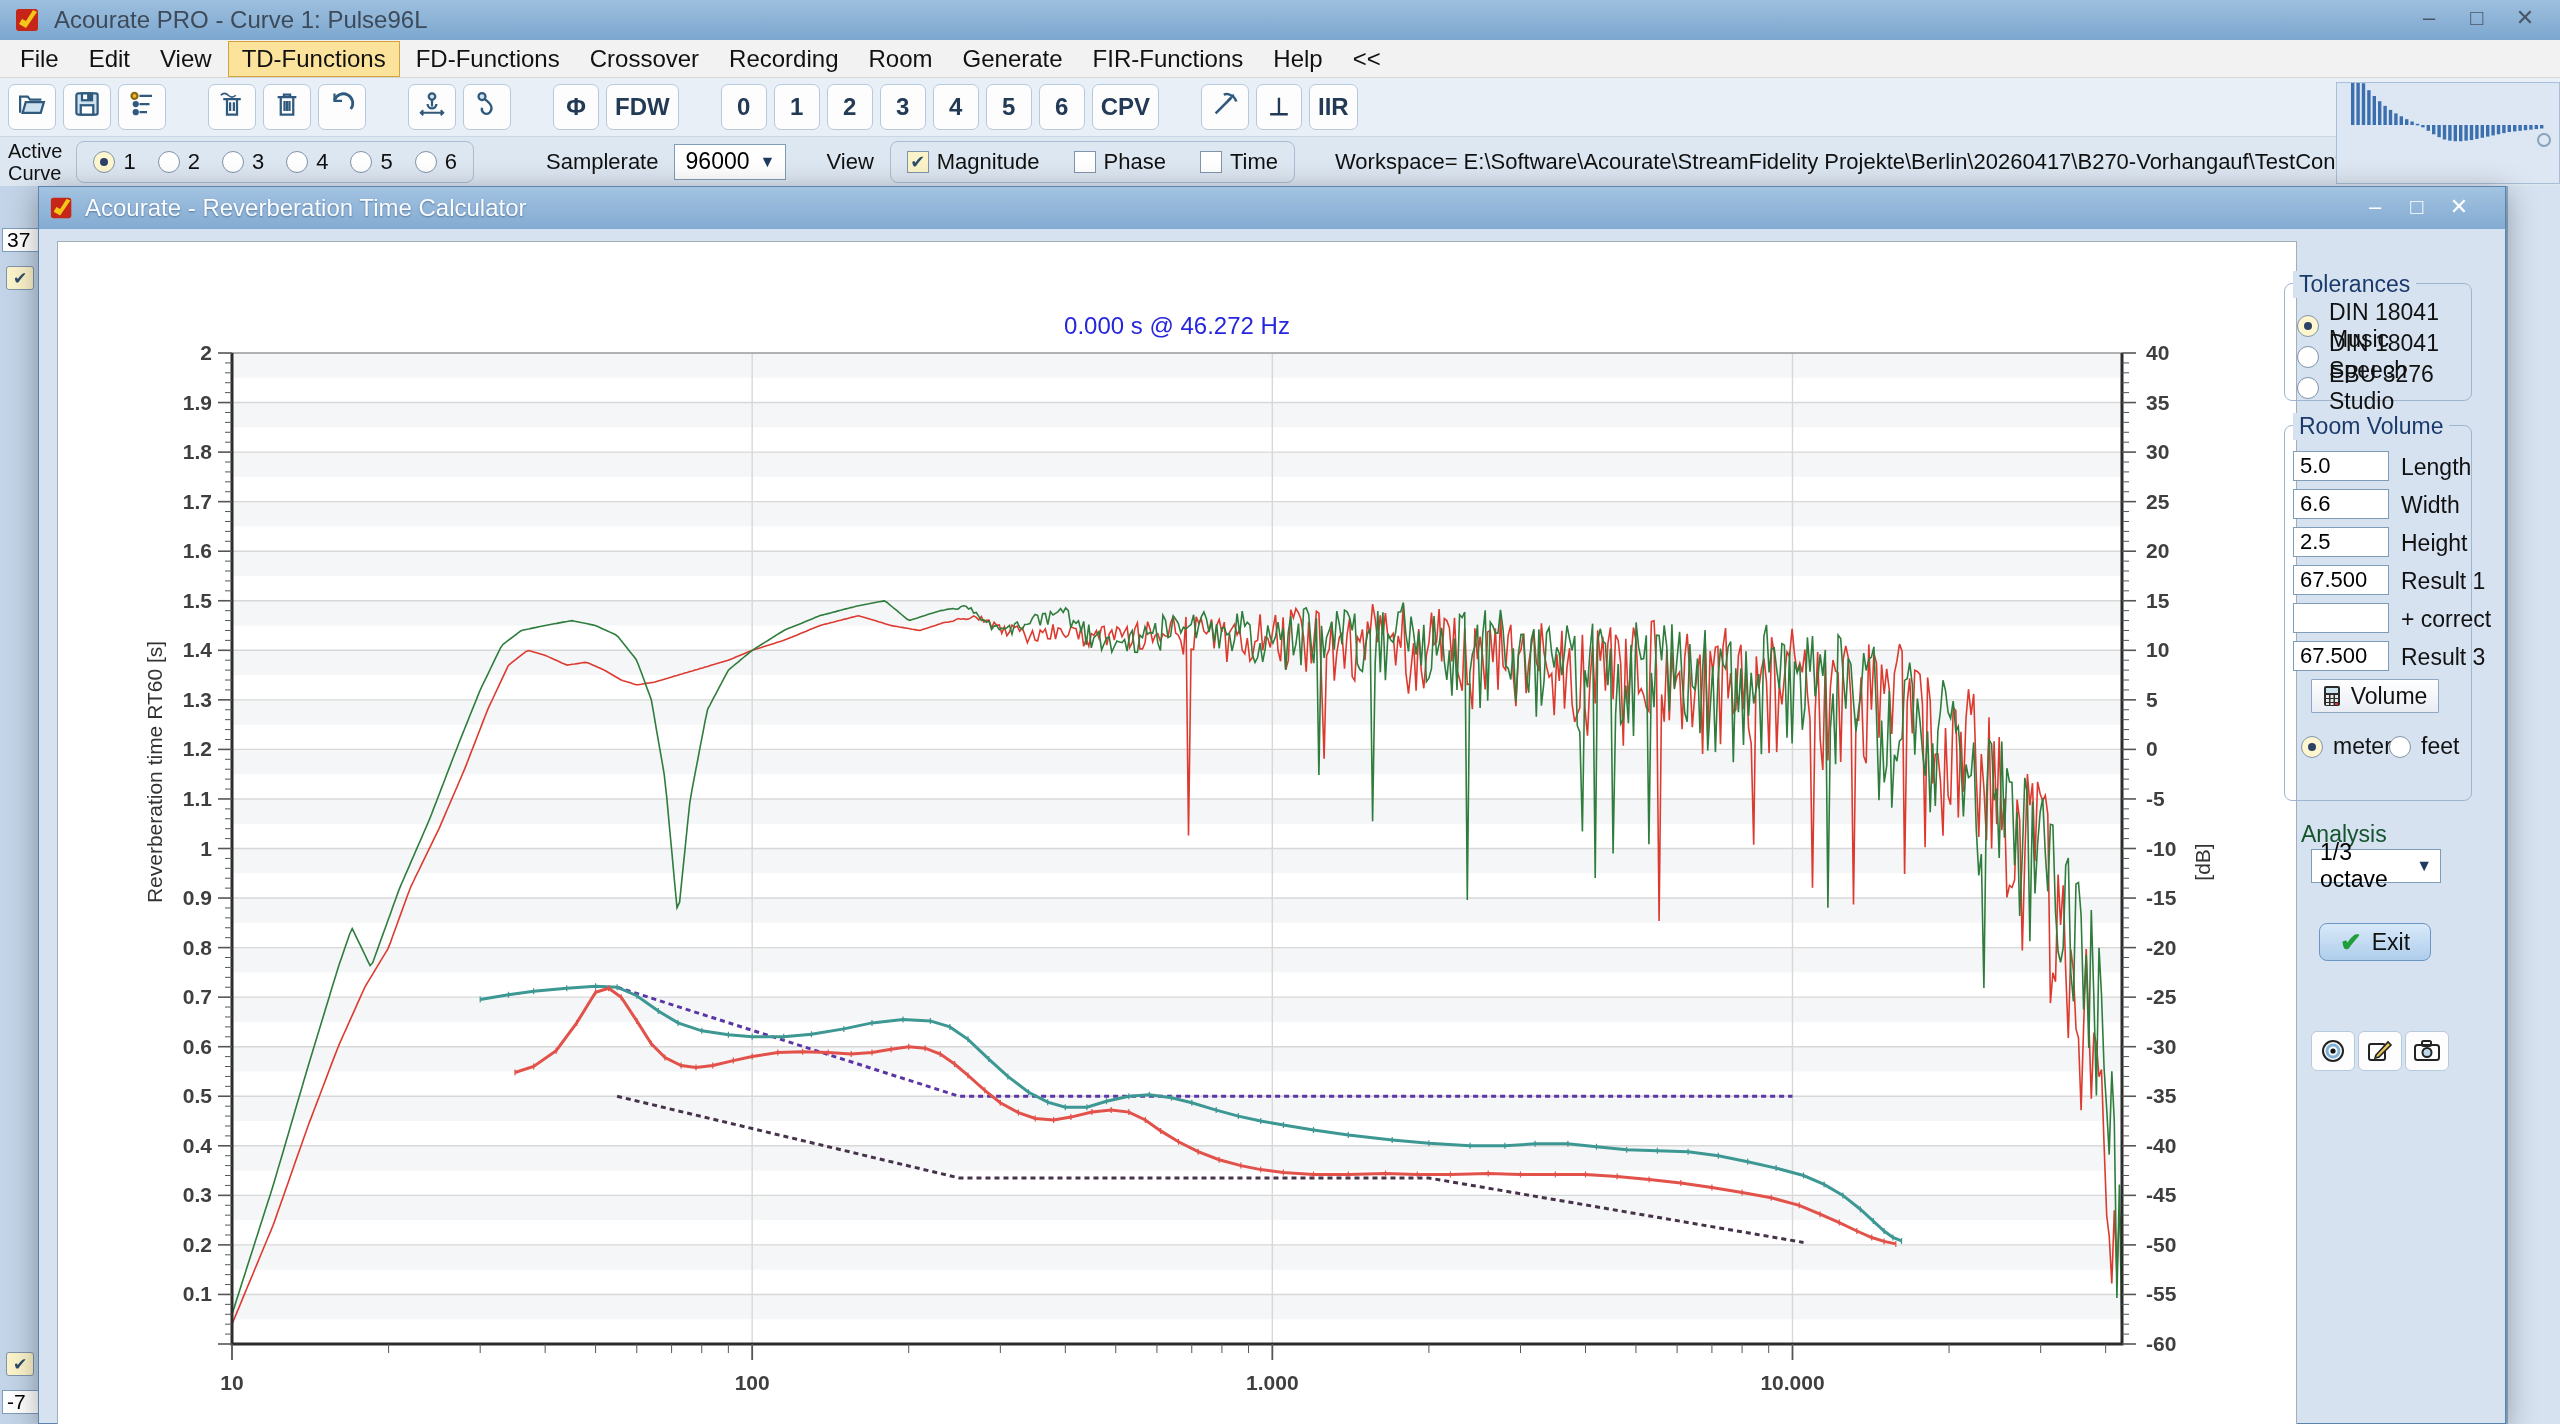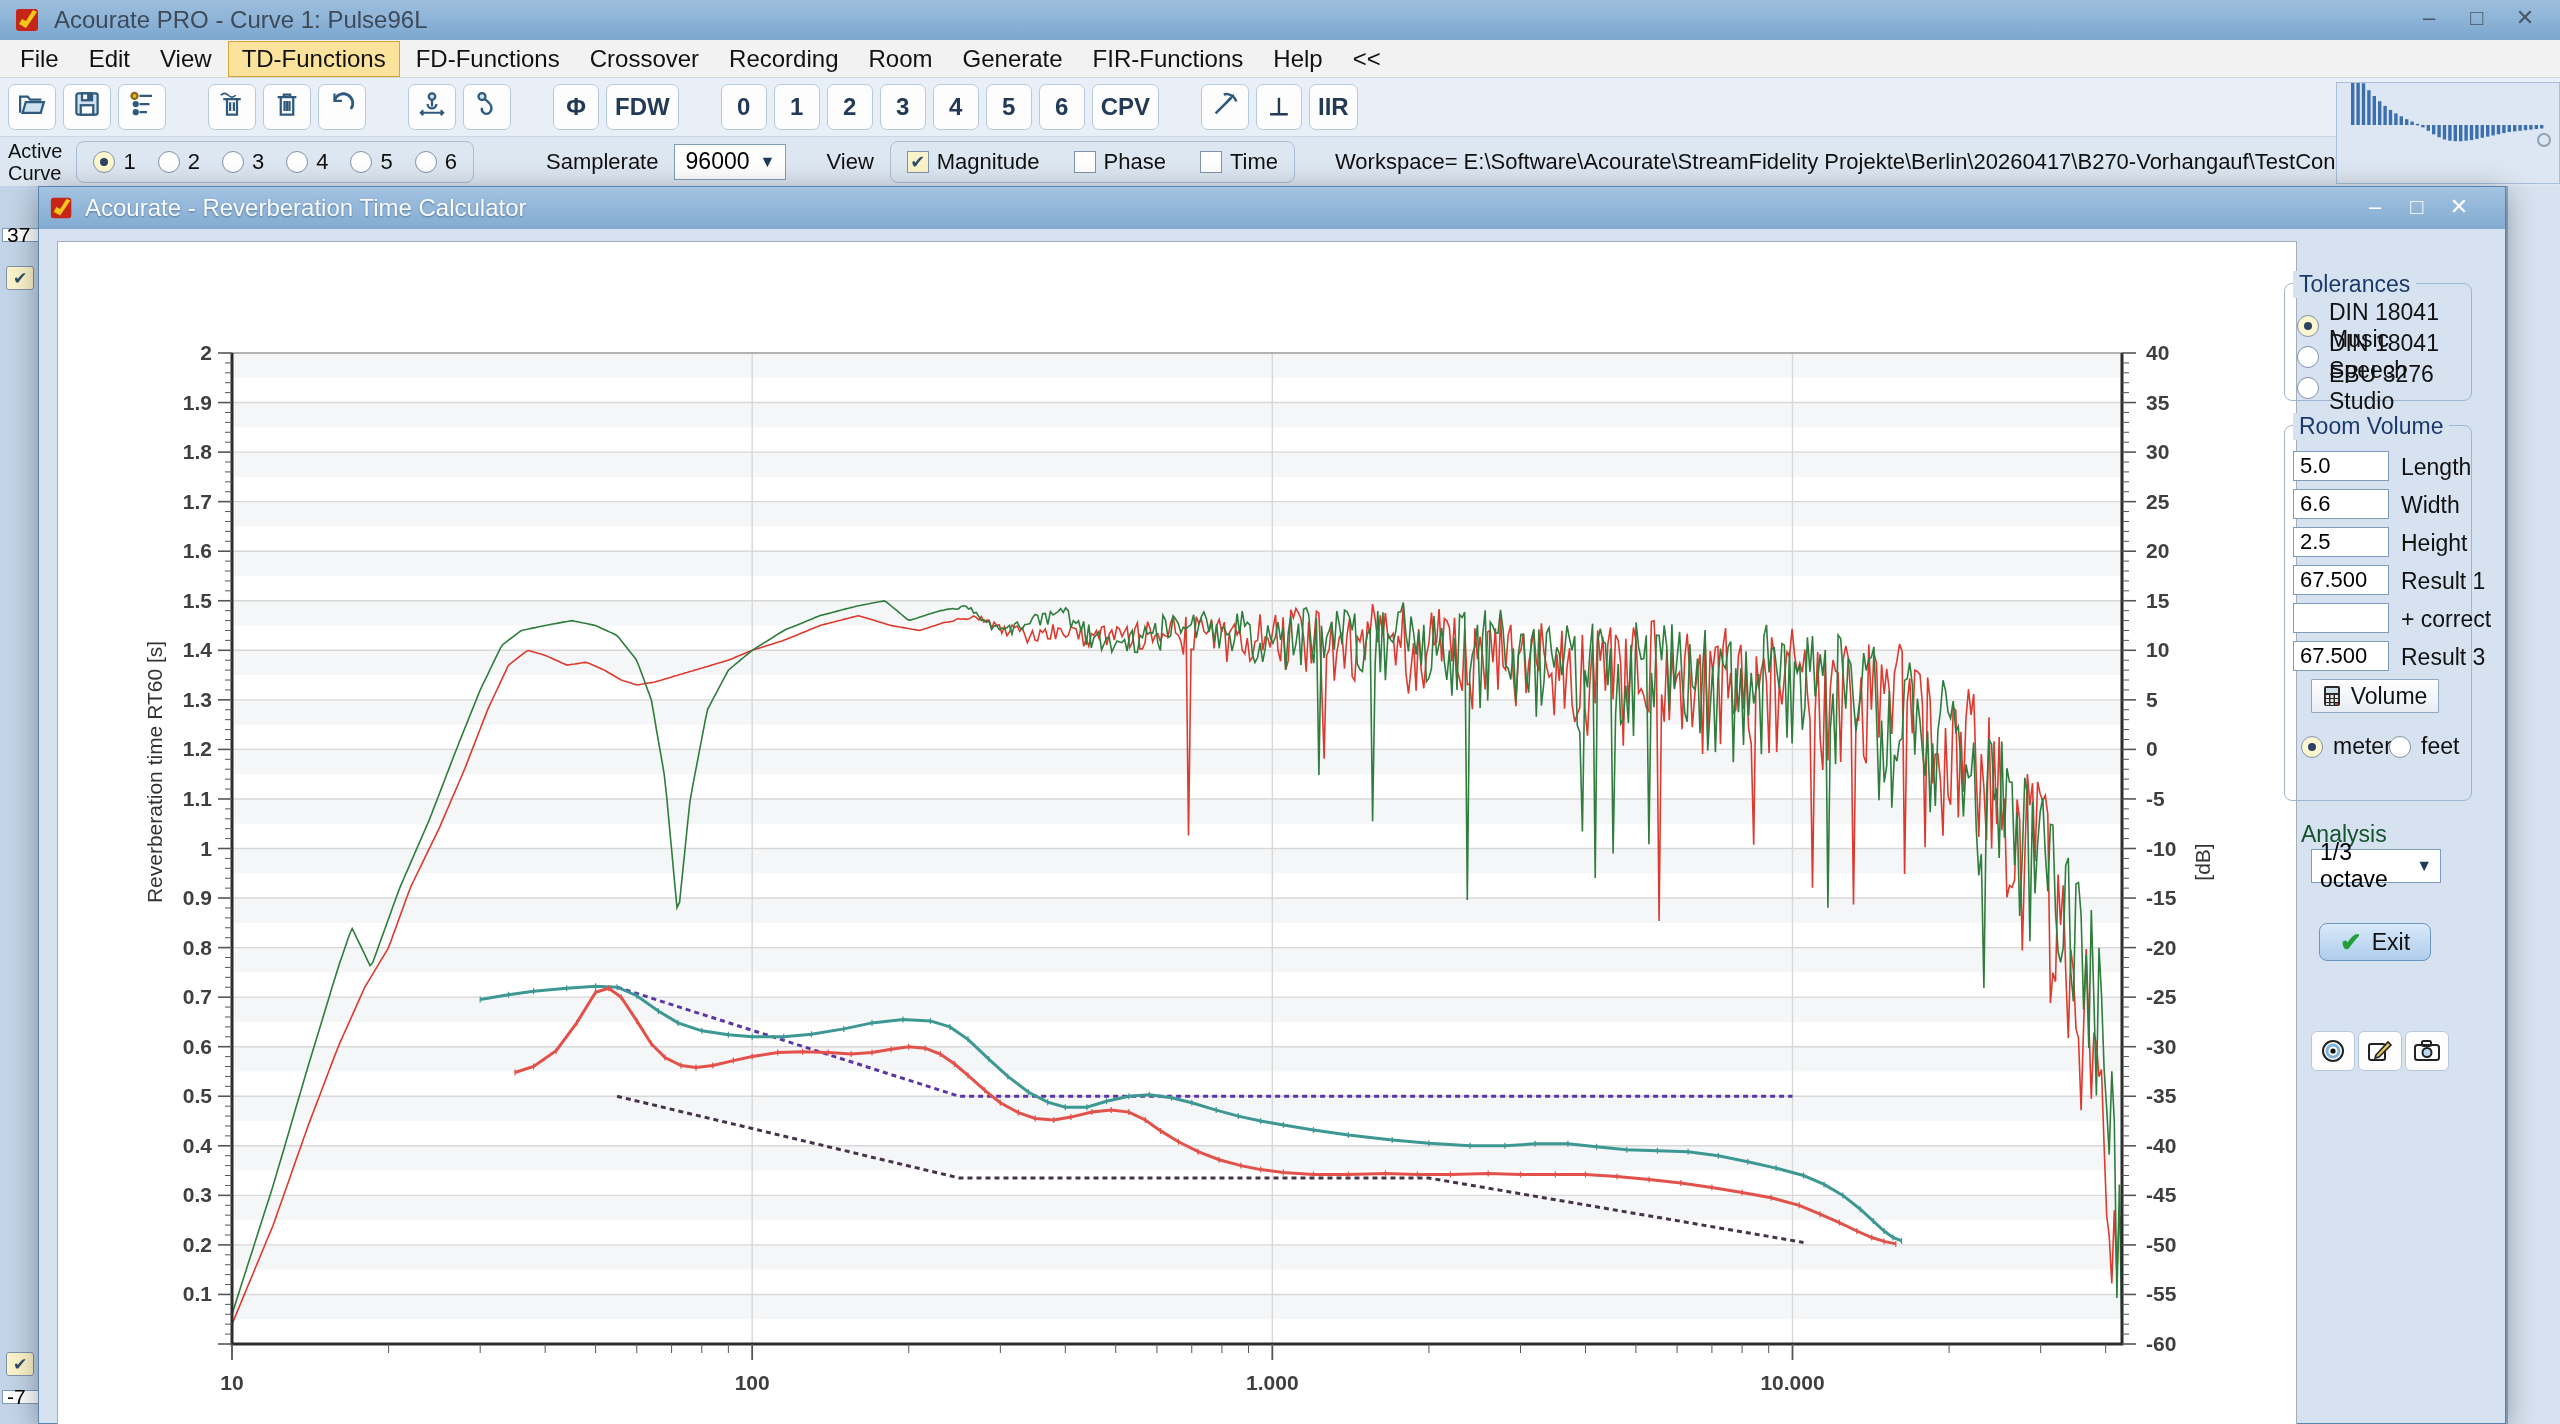--- a/index.html
+++ b/index.html
@@ -30,21 +30,21 @@
   .checkbox .box{width:22px;height:22px;border:1px solid #8094ab;background:#fff;display:flex;align-items:center;justify-content:center;font-size:18px;color:#2e4d6b;}
   .checkbox.chk .box{background:#fbf3c9;}
   .combo{background:#fff;border:1px solid #7f9db9;height:36px;display:flex;align-items:center;justify-content:center;padding:0 8px;font-size:23px;}
   .combo .arr{color:#1f3a5f;font-size:16px;margin-left:10px;}
   #workspace-text{font-size:22px;color:#111;margin-left:40px;white-space:nowrap;}
 
   
   #thumb-panel{left:2336px;top:82px;width:224px;height:102px;background:#dde7f3;border:1px solid #a9bfd7;}
 
   
-  .strip-input{left:2px;width:40px;height:14px;background:#fff;border:1px solid #7f9db9;font-size:21px;padding-left:4px;display:flex;align-items:center;}
+  .strip-input{left:2px;width:40px;height:24px;background:#fff;border:1px solid #7f9db9;font-size:21px;padding-left:4px;display:flex;align-items:center;}
   .strip-check{left:6px;width:28px;height:24px;background:#fbf3c9;border:1px solid #8094ab;border-radius:3px;display:flex;align-items:center;justify-content:center;color:#2e4d6b;font-size:17px;}
 
   
   #dialog{left:38px;top:186px;width:2468px;height:1238px;background:#d6e2f0;border:1px solid #5b84ad;box-shadow:0 6px 28px rgba(0,0,0,.35);z-index:10;}
   #dialog-titlebar{left:0;top:0;width:100%;height:42px;background:linear-gradient(#a3c3e1,#83abd2);display:flex;align-items:center;}
   #dialog-title{color:#fbfdff;font-size:24px;margin-left:10px;text-shadow:0 1px 2px rgba(40,70,110,.6);}
   #chart-panel{left:18px;top:54px;width:2240px;height:1184px;background:#ffffff;border:1px solid #a3aeba;}
   .chart-title{position:absolute;left:174px;width:1890px;text-align:center;color:#2626dd;font-size:24px;}
   #right-filler{left:2506px;top:186px;width:54px;height:1238px;background:#d6e2f0;border-left:2px solid #8fb0d0;z-index:9;}
 
@@ -292,20 +292,21 @@
     </span>
     <span id="dialog-title">Acourate - Reverberation Time Calculator</span>
     <div class="win-controls" style="right:30px;top:7px;">
       <div class="win-btn" style="color:#fff;width:32px;height:26px;">–</div>
       <div class="win-btn" style="color:#fff;width:32px;height:26px;">□</div>
       <div class="win-btn" style="color:#fff;width:32px;height:26px;">✕</div>
     </div>
   </div>
 
   <div class="abs" id="chart-panel">
+    <div class="chart-title" style="top:70px;">0.000 s @ 46.272 Hz</div>
     <svg id="chart-svg" width="2238" height="1182">
         <rect x="174" y="1077.225" width="1890" height="24.77500000000009" fill="#ffffff"></rect>
         <rect x="174" y="1052.45" width="1890" height="24.774999999999864" fill="#f5f6f7"></rect>
         <rect x="174" y="1027.675" width="1890" height="24.77500000000009" fill="#ffffff"></rect>
         <rect x="174" y="1002.9" width="1890" height="24.774999999999977" fill="#f5f6f7"></rect>
         <rect x="174" y="978.125" width="1890" height="24.774999999999977" fill="#ffffff"></rect>
         <rect x="174" y="953.35" width="1890" height="24.774999999999977" fill="#f5f6f7"></rect>
         <rect x="174" y="928.575" width="1890" height="24.774999999999864" fill="#ffffff"></rect>
         <rect x="174" y="903.8" width="1890" height="24.77500000000009" fill="#f5f6f7"></rect>
         <rect x="174" y="879.025" width="1890" height="24.774999999999977" fill="#ffffff"></rect>

